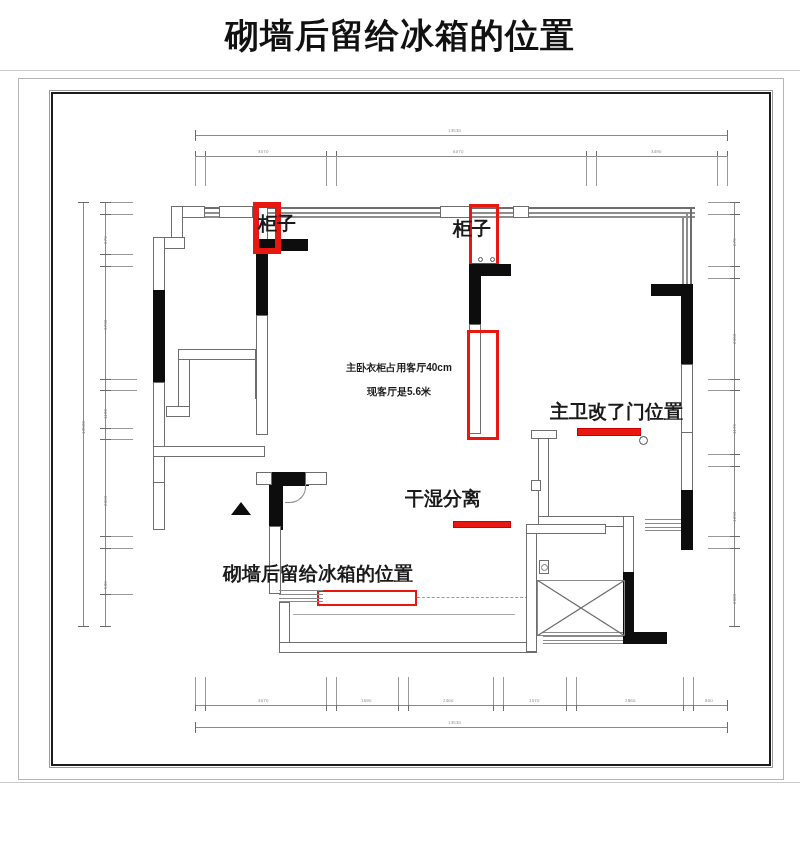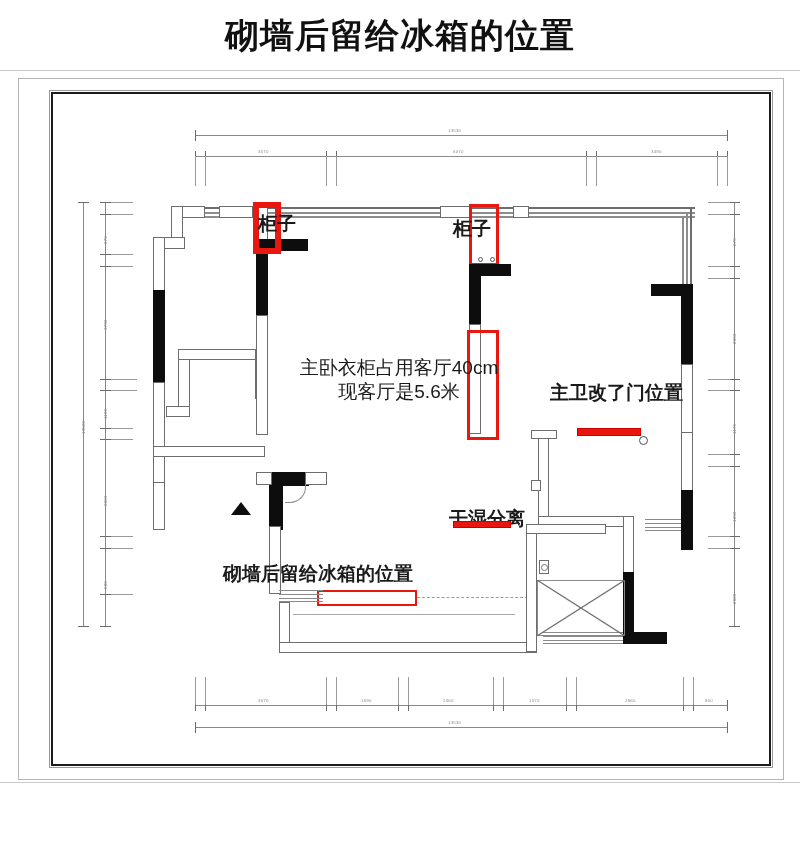--- a/index.html
+++ b/index.html
@@ -39,22 +39,22 @@
   
   .wall-solid{position:absolute;background:#0d0d0d;}
   .wall-thin{position:absolute;border:1.3px solid #6d6d6d;background:#fff;box-sizing:border-box;}
   .wall-line{position:absolute;background:#6d6d6d;}
   .wall-line-d{position:absolute;background:#8d8d8d;}
   .red-box{position:absolute;border:3px solid #e8170f;background:transparent;box-sizing:border-box;}
   .red-box-thick{position:absolute;border:6px solid #e8170f;background:transparent;box-sizing:border-box;}
   .red-bar{position:absolute;background:#e8170f;border:1px solid #c00;box-sizing:border-box;}
   .red-bar-open{position:absolute;border:2.5px solid #e8170f;background:#fff;box-sizing:border-box;}
   .note{
-    position:absolute;font-size:19px;line-height:19px;color:#1a1a1a;
-    white-space:nowrap;font-weight:400;
+    position:absolute;font-size:10px;line-height:19px;color:#1a1a1a;
+    white-space:nowrap;font-weight:700;
   }
   .note-lg{font-size:19px;font-weight:600;}
   .note-c{text-align:center;}
   .tri{
     position:absolute;width:0;height:0;
     border-left:10px solid transparent;border-right:10px solid transparent;
     border-bottom:13px solid #0d0d0d;
   }
   
   .dimline{position:absolute;background:#8a8a8a;}
@@ -277,21 +277,21 @@
       <div class="wall-line" style="left:637px;top:113px;width:2px;height:80px;"></div>
       <div class="wall-line-d" style="left:633px;top:118px;width:1.5px;height:75px;"></div>
       <div class="wall-line-d" style="left:629px;top:122px;width:1.5px;height:71px;"></div>
 
       <div class="wall-solid" style="left:628px;top:190px;width:12px;height:82px;"></div>
       <div class="wall-solid" style="left:598px;top:190px;width:42px;height:12px;"></div>
       <div class="wall-thin" style="left:628px;top:270px;width:12px;height:70px;"></div>
       <div class="wall-thin" style="left:628px;top:338px;width:12px;height:60px;"></div>
       <div class="wall-solid" style="left:628px;top:396px;width:12px;height:60px;"></div>
 
-      <div class="note note-lg" style="left:497px;top:291px;font-family:Liberation Mono, monospace;">主卫改了门位置</div>
+      <div class="note note-lg" style="left:497px;top:308px;">主卫改了门位置</div>
       <div class="red-bar" style="left:524px;top:334px;width:64px;height:8px;"></div>
       <div style="position:absolute;left:586px;top:342px;width:7px;height:7px;border:1.2px solid #4a4a4a;border-radius:50%;"></div>
 
       <div class="wall-thin" style="left:485px;top:336px;width:11px;height:96px;"></div>
       <div class="wall-thin" style="left:478px;top:336px;width:26px;height:9px;"></div>
       <div class="wall-thin" style="left:478px;top:386px;width:10px;height:11px;"></div>
       <div class="wall-thin" style="left:485px;top:422px;width:96px;height:11px;"></div>
       <div class="wall-thin" style="left:570px;top:422px;width:11px;height:58px;"></div>
       <div class="wall-solid" style="left:570px;top:478px;width:11px;height:70px;"></div>
 
@@ -302,21 +302,21 @@
           <div style="top:11px;"></div>
       </div>
       <div class="stair" style="left:490px;top:538px;width:80px;height:12px;">
         <div style="top:0;"></div>
           <div style="top:4px;"></div>
           <div style="top:8px;"></div>
           <div style="top:11px;"></div>
       </div>
       <div class="wall-solid" style="left:570px;top:538px;width:44px;height:12px;"></div>
 
-      <div class="note note-lg" style="left:352px;top:415px;margin-left:44px;">干湿分离</div>
+      <div class="note note-lg" style="left:352px;top:395px;">干湿分离</div>
       <div class="red-bar" style="left:400px;top:427px;width:58px;height:7px;"></div>
 
       <div class="wall-solid" style="left:216px;top:378px;width:40px;height:14px;"></div>
       <div class="wall-solid" style="left:216px;top:378px;width:14px;height:58px;"></div>
       <div class="wall-thin" style="left:203px;top:378px;width:16px;height:13px;"></div>
       <div class="wall-thin" style="left:252px;top:378px;width:22px;height:13px;"></div>
       <div style="position:absolute;left:232px;top:390px;width:20px;height:18px;border:1.2px solid #8a8a8a;border-top:none;border-left:none;border-radius:0 0 16px 0;"></div>
 
       <div class="wall-thin" style="left:216px;top:432px;width:12px;height:68px;"></div>
 

